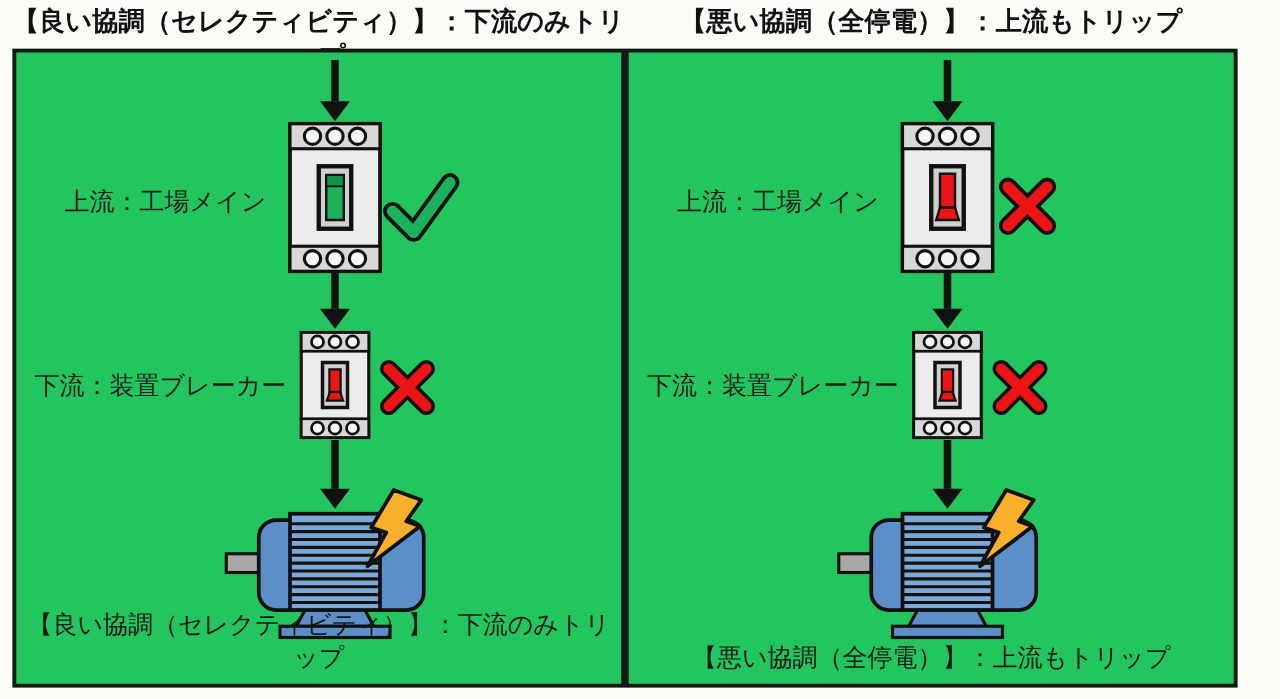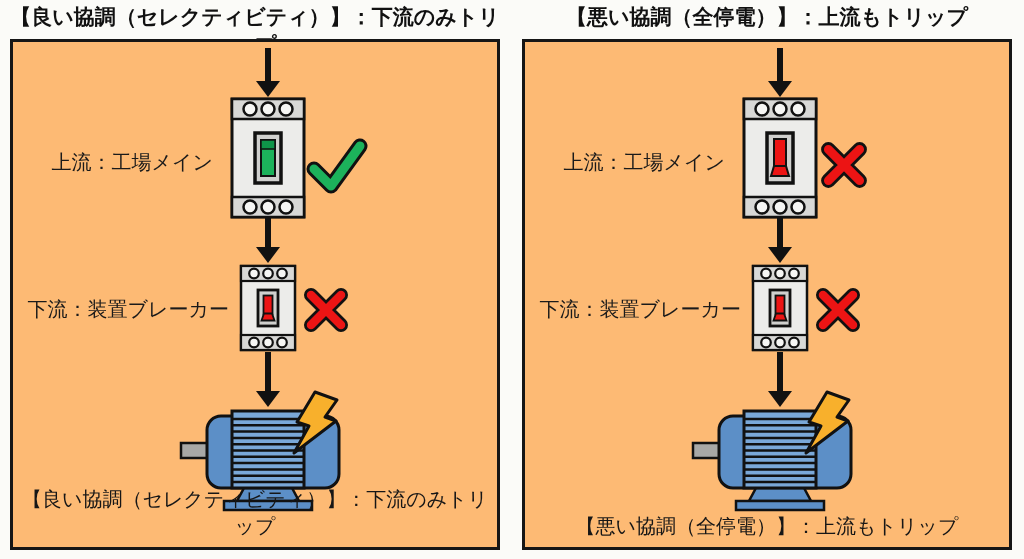--- a/index.html
+++ b/index.html
@@ -7,21 +7,21 @@
     position:relative;width:1024px;height:559px;background:#FBFBF8;
     font-family:"Liberation Sans","DejaVu Sans",sans-serif;color:#111;overflow:hidden;
   }
   .panel{position:absolute;top:0;width:490px;height:559px;}
   .panel-title{
     position:absolute;top:3px;left:0;width:100%;margin:0;
     font-size:21px;font-weight:700;text-align:center;letter-spacing:0px;color:#111;
   }
   .panel-box{
     position:absolute;top:39px;left:0;width:484px;height:505px;
-    border:3px solid #161616;background:#fdba74;
+    border:3px solid #161616;background:#22c55e;
   }
   
   .arrow{position:absolute;width:26px;}
   .arrow .shaft{display:block;width:6px;background:#111;margin:0 auto;}
   .arrow .head{
     display:block;width:0;height:0;margin:0 auto;
     border-left:12px solid transparent;border-right:12px solid transparent;border-top:16px solid #111;
   }
   .arrow.a1{left:242px;top:6px;}   .arrow.a1 .shaft{height:33px;}
   .arrow.a2{left:242px;top:176px;} .arrow.a2 .shaft{height:29px;}
@@ -120,21 +120,21 @@
         </g>
         <rect x="55" y="22" width="72" height="77" stroke="#111" stroke-width="3" fill="#7AA8D8"></rect>
         <path d="M55 30 H127 M55 36.3 H127 M55 42.6 H127 M55 48.9 H127 M55 55.2 H127 M55 61.5 H127 M55 67.8 H127 M55 74.1 H127 M55 80.4 H127 M55 86.7 H127 M55 93 H127" stroke="#111" stroke-width="2.5"></path>
         <polygon points="138,3 160,11 148,28 159,32 117,64 132,37 120,33" stroke="#111" stroke-width="3" stroke-linejoin="round" fill="#F8B02C"></polygon>
       </svg>
 
       <p class="caption">【良い協調（セレクティビティ）】：下流のみトリップ</p>
     </div>
   </section>
 
-  <section class="panel" style="left:522px">
+  <section class="panel" style="left:500px">
     <h2 class="panel-title">【悪い協調（全停電）】：上流もトリップ</h2>
     <div class="panel-box">
 
       <div class="arrow a1">
           <i class="shaft"></i>
           <i class="head"></i>
         </div>
 
       <svg class="breaker-lg" width="76" height="122" viewBox="0 0 76 122">
         <rect x="2" y="2" width="72" height="118" fill="#ECECEA" stroke="#111" stroke-width="3"></rect>

